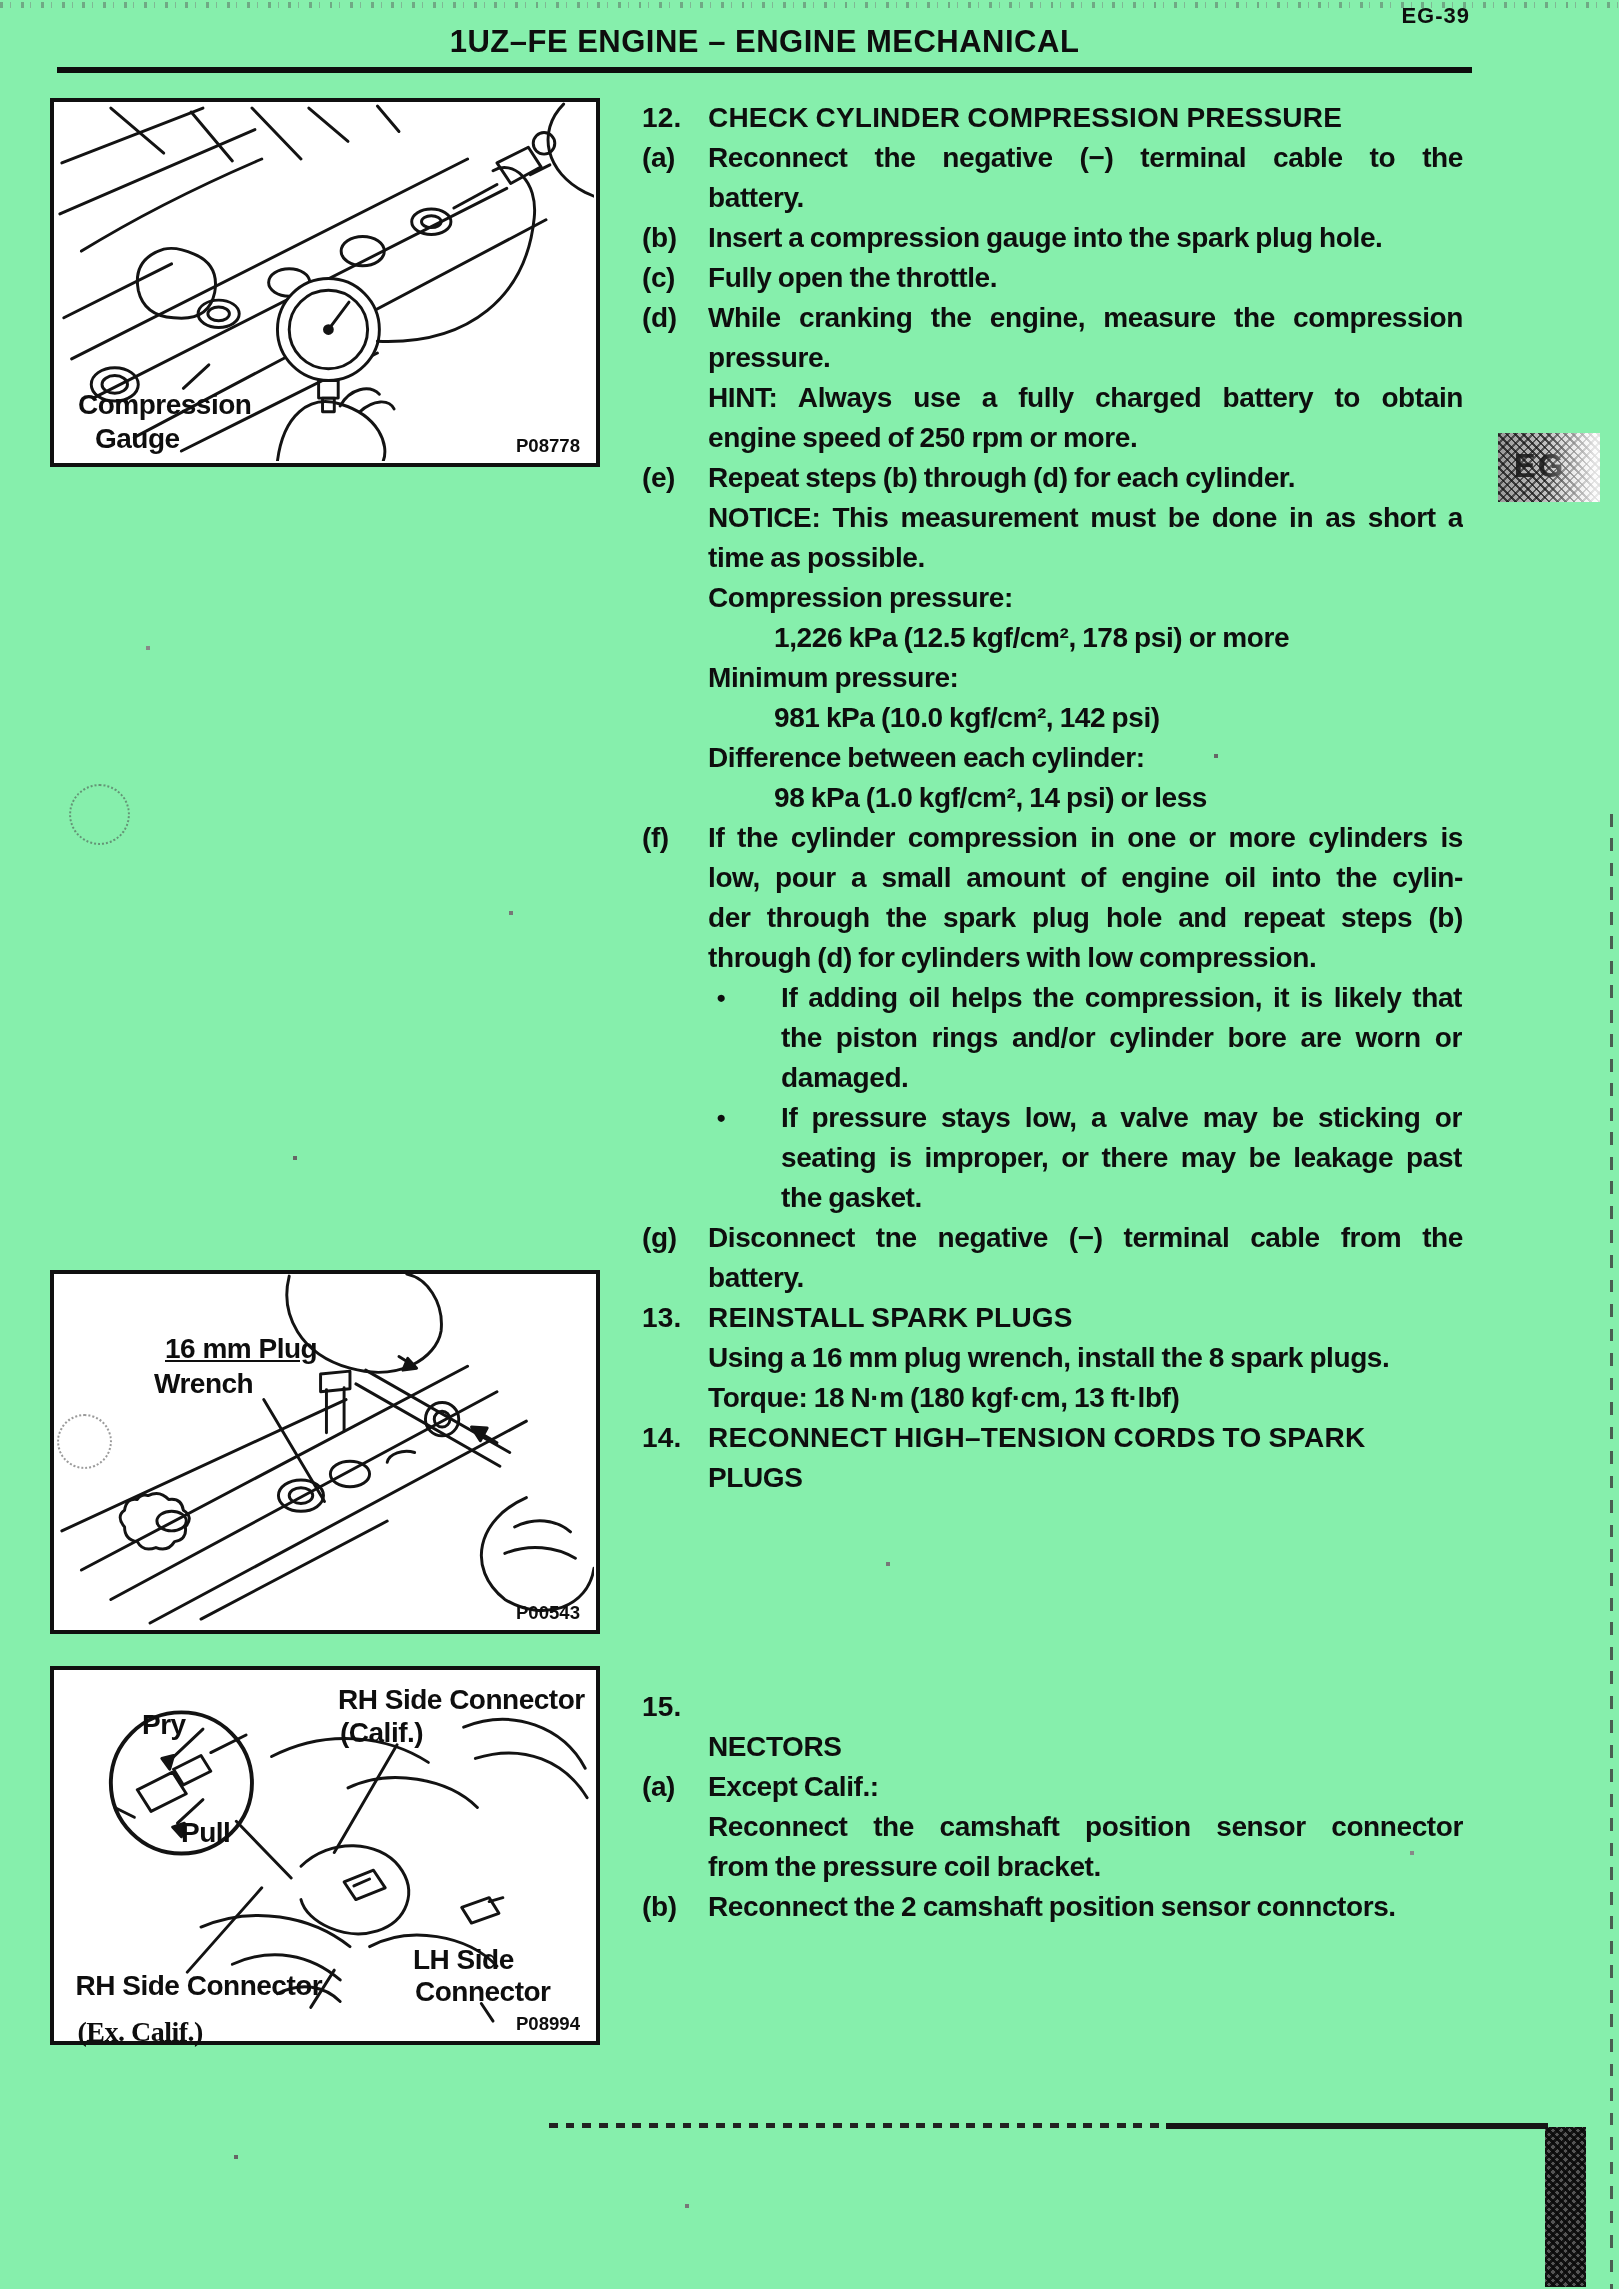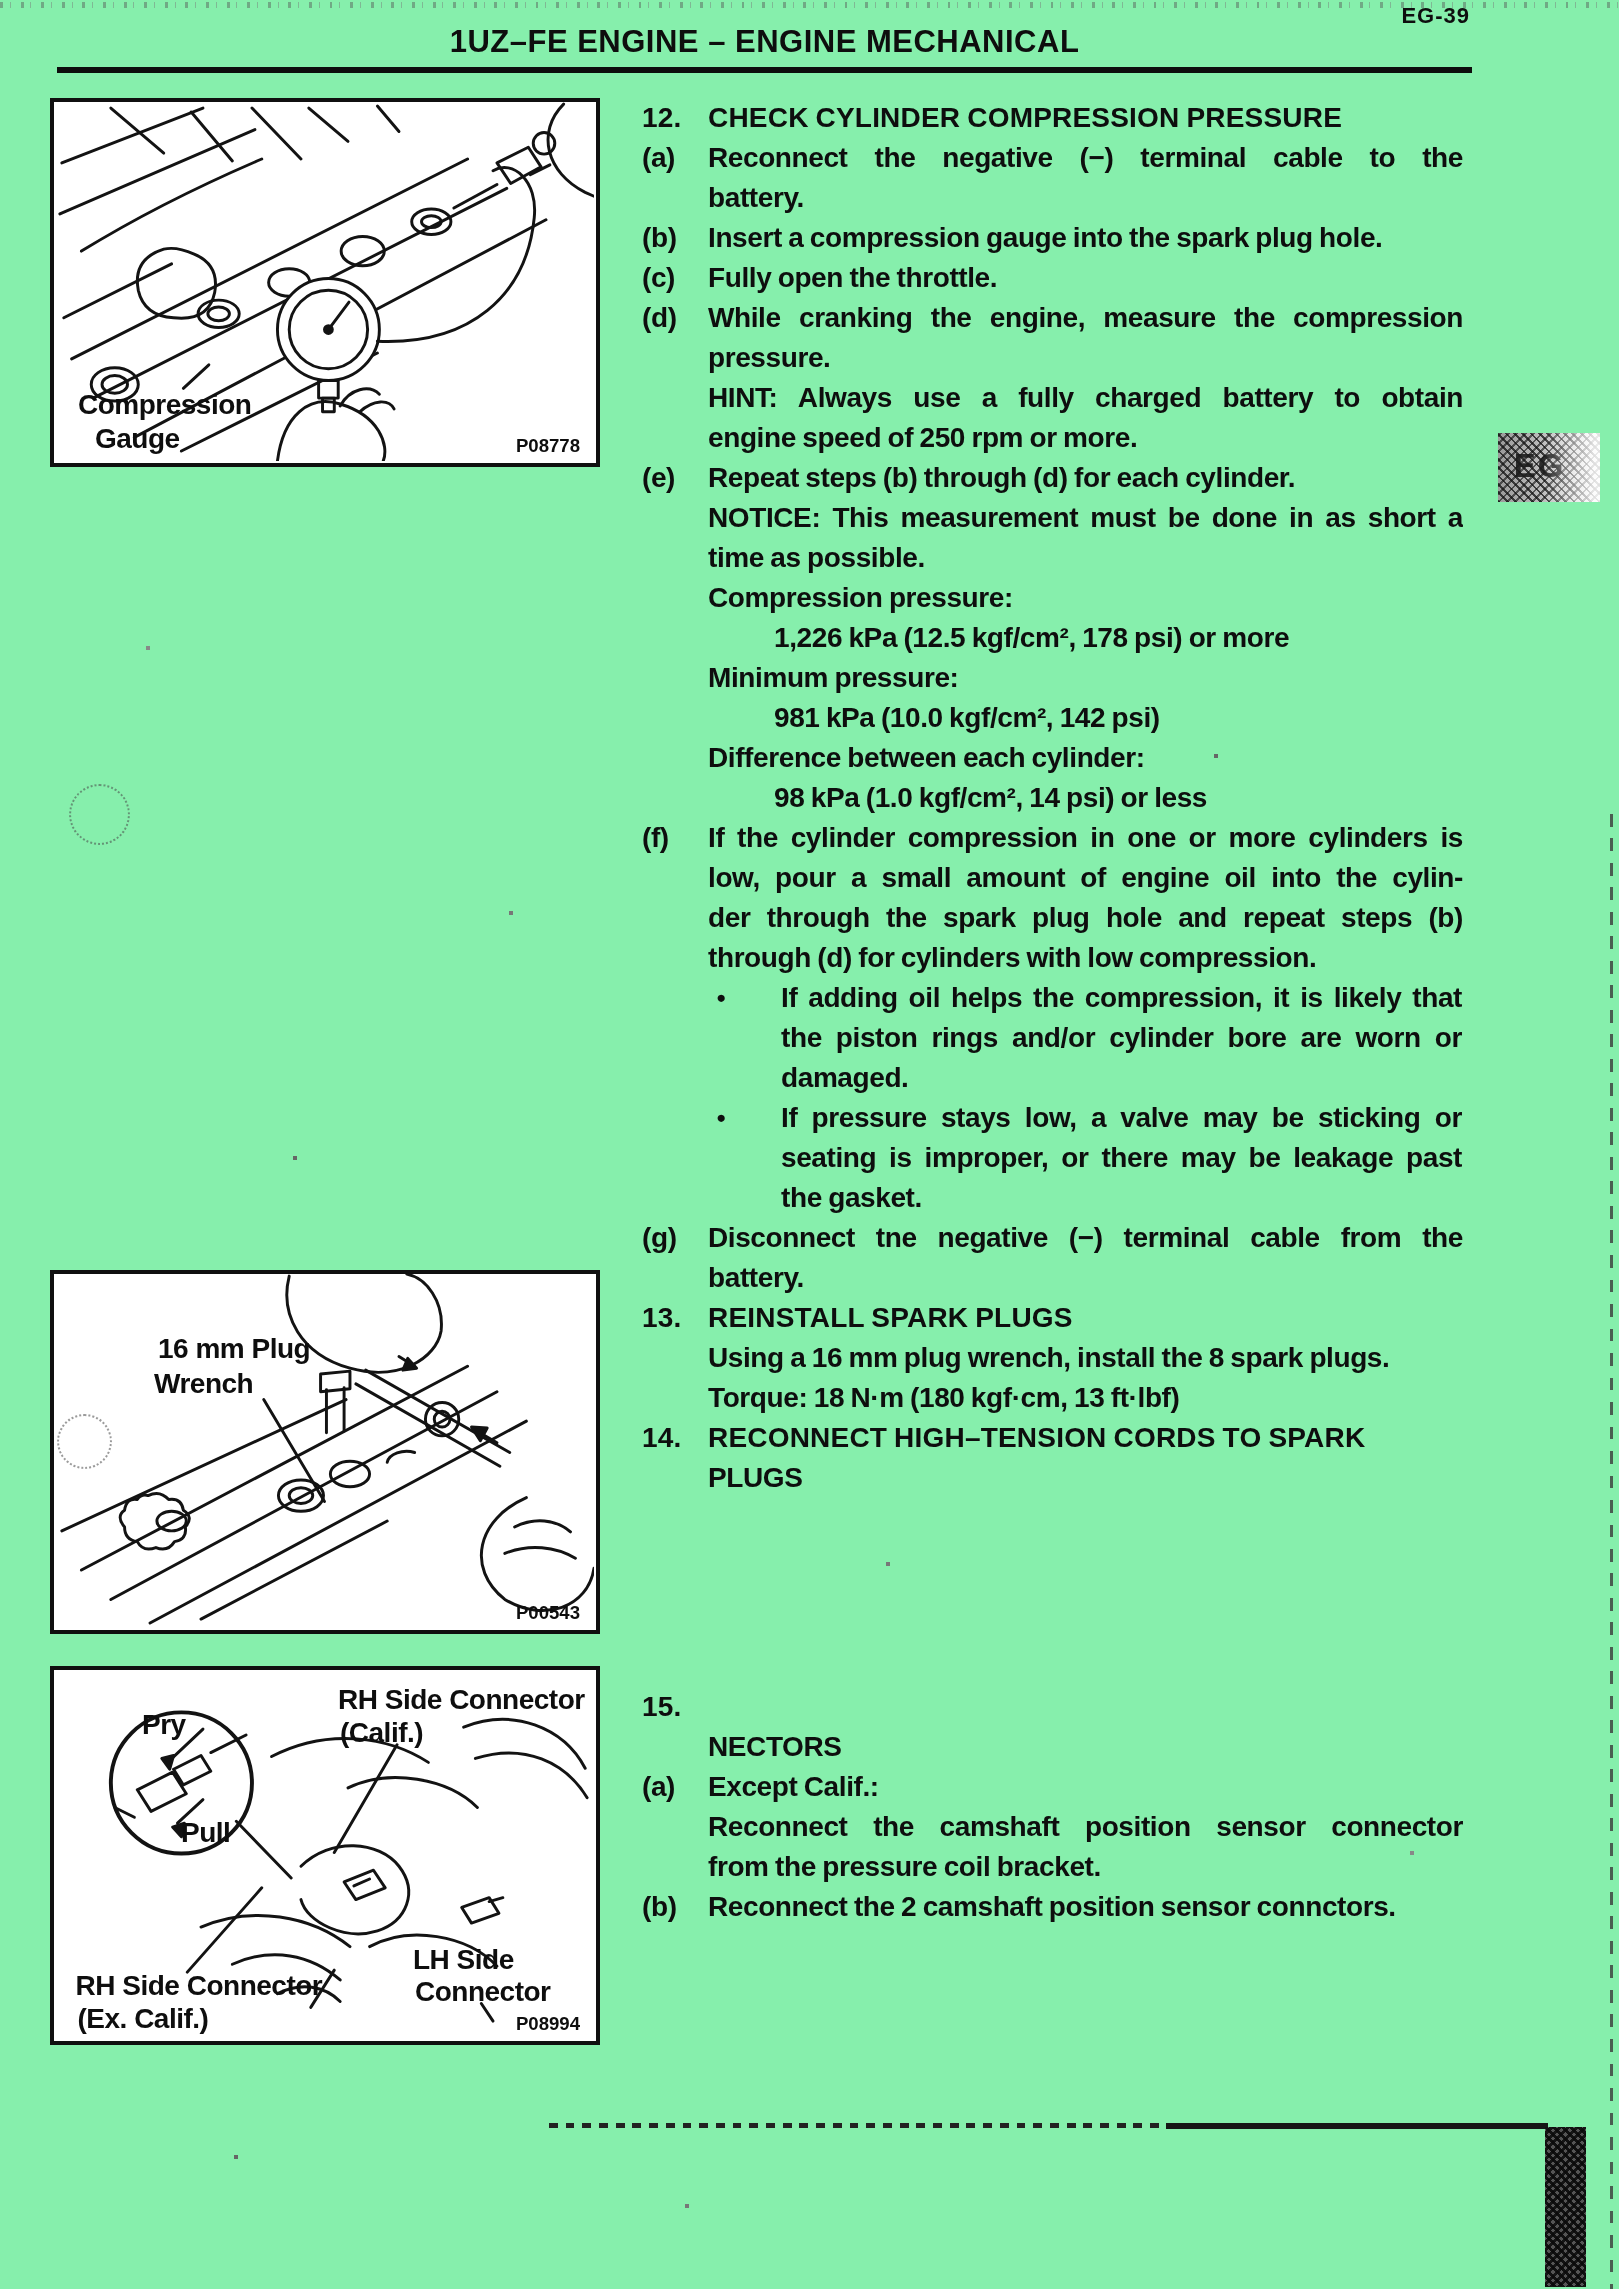--- a/index.html
+++ b/index.html
@@ -153,21 +153,21 @@
         <path d="M452,172 L428,158"></path>
           <path d="M426,156 l16,1 l-7,13 z" fill="#131313"></path>
         <path d="M352,84 L368,94"></path>
           <path d="M370,96 l-14,2 l5,-12 z" fill="#131313"></path>
         <path d="M482,228 C432,250 420,300 460,332 C500,356 545,340 551,300"></path>
         <path d="M470,258 C490,248 512,250 527,263"></path>
           <path d="M460,285 C485,275 512,278 532,290"></path>
         <path d="M214,128 L276,232"></path>
       </g>
     </svg>
-    <div class="figlab" style="left:104px;top:59px;">16 mm Plug</div>
+    <div class="figlab" style="left:111px;top:59px;text-decoration:underline;">16 mm Plug</div>
     <div class="figlab" style="left:100px;top:94px;">Wrench</div>
     <div class="figcode">P00543</div>
   </div>
 
   <div class="fig" id="fig3">
     <svg width="540" height="370" viewBox="0 0 551 377">
       <g fill="none" stroke="#131313" stroke-width="3" stroke-linecap="round" stroke-linejoin="round">
         <circle cx="130" cy="115" r="72" stroke-width="4"></circle>
         <path d="M85,122 l36,-18 l14,22 l-36,18 z"></path>
           <path d="M122,101 l28,-14 l10,16 l-28,14 z"></path>
@@ -195,21 +195,21 @@
         <path d="M262,344 L286,306"></path>
         <path d="M436,340 l12,18"></path>
         <path d="M228,330 C252,318 276,322 292,338"></path>
       </g>
     </svg>
     <div class="figlab" style="left:88px;top:39px;">Pry</div>
     <div class="figlab" style="left:127px;top:147px;">Pull</div>
     <div class="figlab" style="left:284px;top:13.7px;">RH Side Connector</div>
     <div class="figlab" style="left:286px;top:47px;">(Calif.)</div>
     <div class="figlab" style="left:21.6px;top:300px;">RH Side Connector</div>
-    <div class="figlab" style="left:23.5px;top:333px;">(Ex. Calif.)</div>
+    <div class="figlab" style="left:23.5px;top:346px;font-family:Liberation Serif, serif;">(Ex. Calif.)</div>
     <div class="figlab" style="left:359px;top:274px;">LH Side</div>
     <div class="figlab" style="left:361px;top:306px;">Connector</div>
     <div class="figcode">P08994</div>
   </div>
 
   <div class="tcol" id="text-block-1" style="position:absolute;">
       <div class="ln ind-step">
         <span class="lab">12.</span>
         <span class="txt">CHECK CYLINDER COMPRESSION PRESSURE</span>
       </div>

